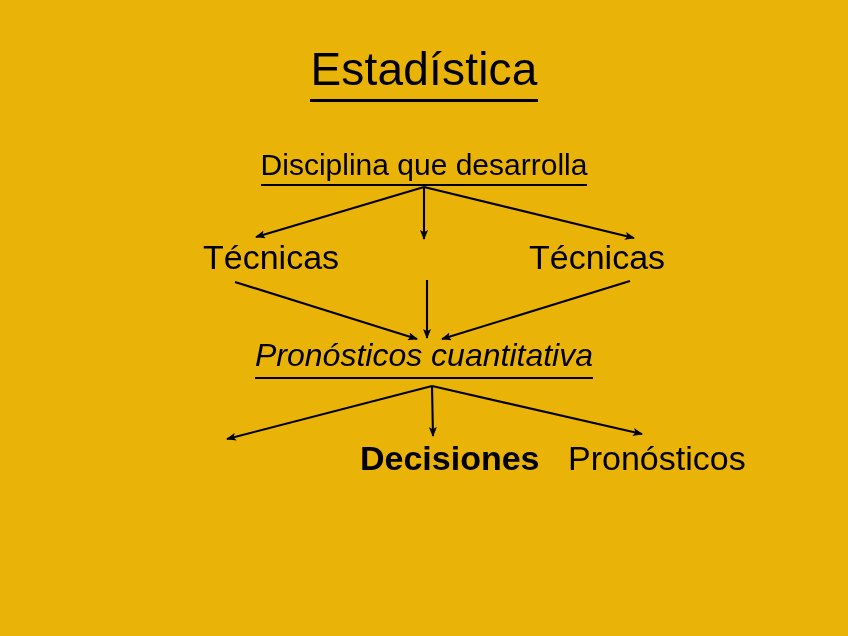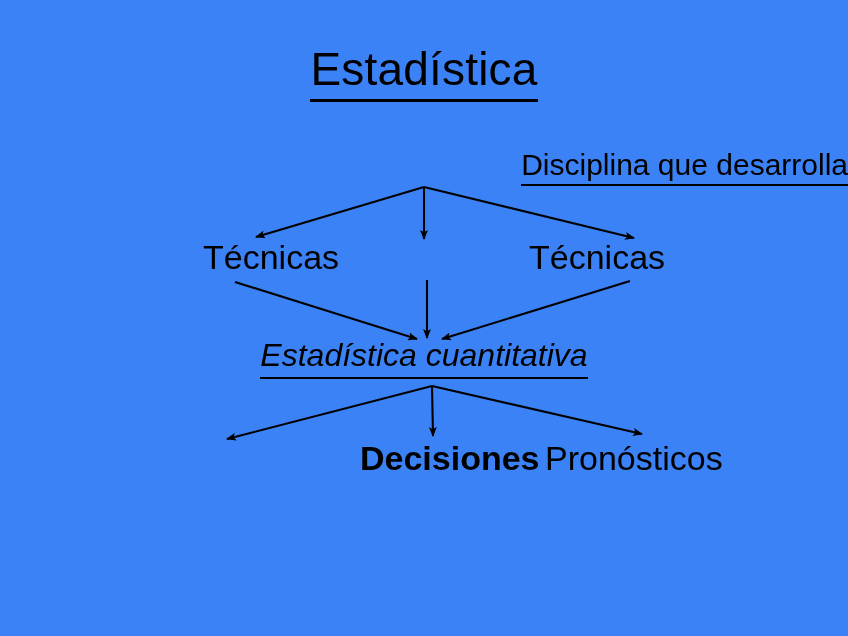--- a/index.html
+++ b/index.html
@@ -4,21 +4,21 @@
 <style>
   html, body {
     margin: 0;
     padding: 0;
     background: #ffffff;
   }
   #slide {
     position: relative;
     width: 848px;
     height: 636px;
-    background: #3b82f6;
+    background: #eab308;
     overflow: hidden;
     font-family: "Liberation Sans", sans-serif;
     color: #000000;
   }
   .node {
     position: absolute;
     white-space: nowrap;
     color: #000000;
     line-height: 1;
   }
@@ -33,21 +33,21 @@
   }
   #title-node .u {
     border-bottom: 3px solid #000000;
     padding-bottom: 4px;
   }
   
   #level1-node {
     left: 0;
     top: 150px;
     width: 848px;
-    text-align: right;
+    text-align: center;
     font-size: 30px;
   }
   #level1-node .u {
     border-bottom: 2px solid #000000;
     padding-bottom: 3px;
   }
   
   .lvl2 {
     top: 240px;
     font-size: 34px;
@@ -68,21 +68,21 @@
     border-bottom: 2px solid #000000;
     padding-bottom: 4px;
   }
   
   .lvl4 {
     top: 441px;
     font-size: 34px;
   }
   #lvl4-conclusiones { left: 45px; }
   #lvl4-decisiones { left: 360px; font-weight: bold; }
-  #lvl4-pronosticos { left: 545px; }
+  #lvl4-pronosticos { left: 568px; }
 
   #arrows {
     position: absolute;
     left: 0;
     top: 0;
     width: 848px;
     height: 636px;
     pointer-events: none;
   }
 </style>
@@ -126,21 +126,21 @@
   </div>
 
   <div class="node lvl2" id="lvl2-teorias">
     <span>Técnicas</span>
   </div>
   <div class="node lvl2" id="lvl2-tecnicas">
     <span>Técnicas</span>
   </div>
 
   <div class="node" id="level3-node">
-    <span class="u">Estadística cuantitativa</span>
+    <span class="u">Pronósticos cuantitativa</span>
   </div>
 
   <div class="node lvl4" id="lvl4-decisiones">
     <span>Decisiones</span>
   </div>
   <div class="node lvl4" id="lvl4-pronosticos">
     <span>Pronósticos</span>
   </div>
 
 </div>

